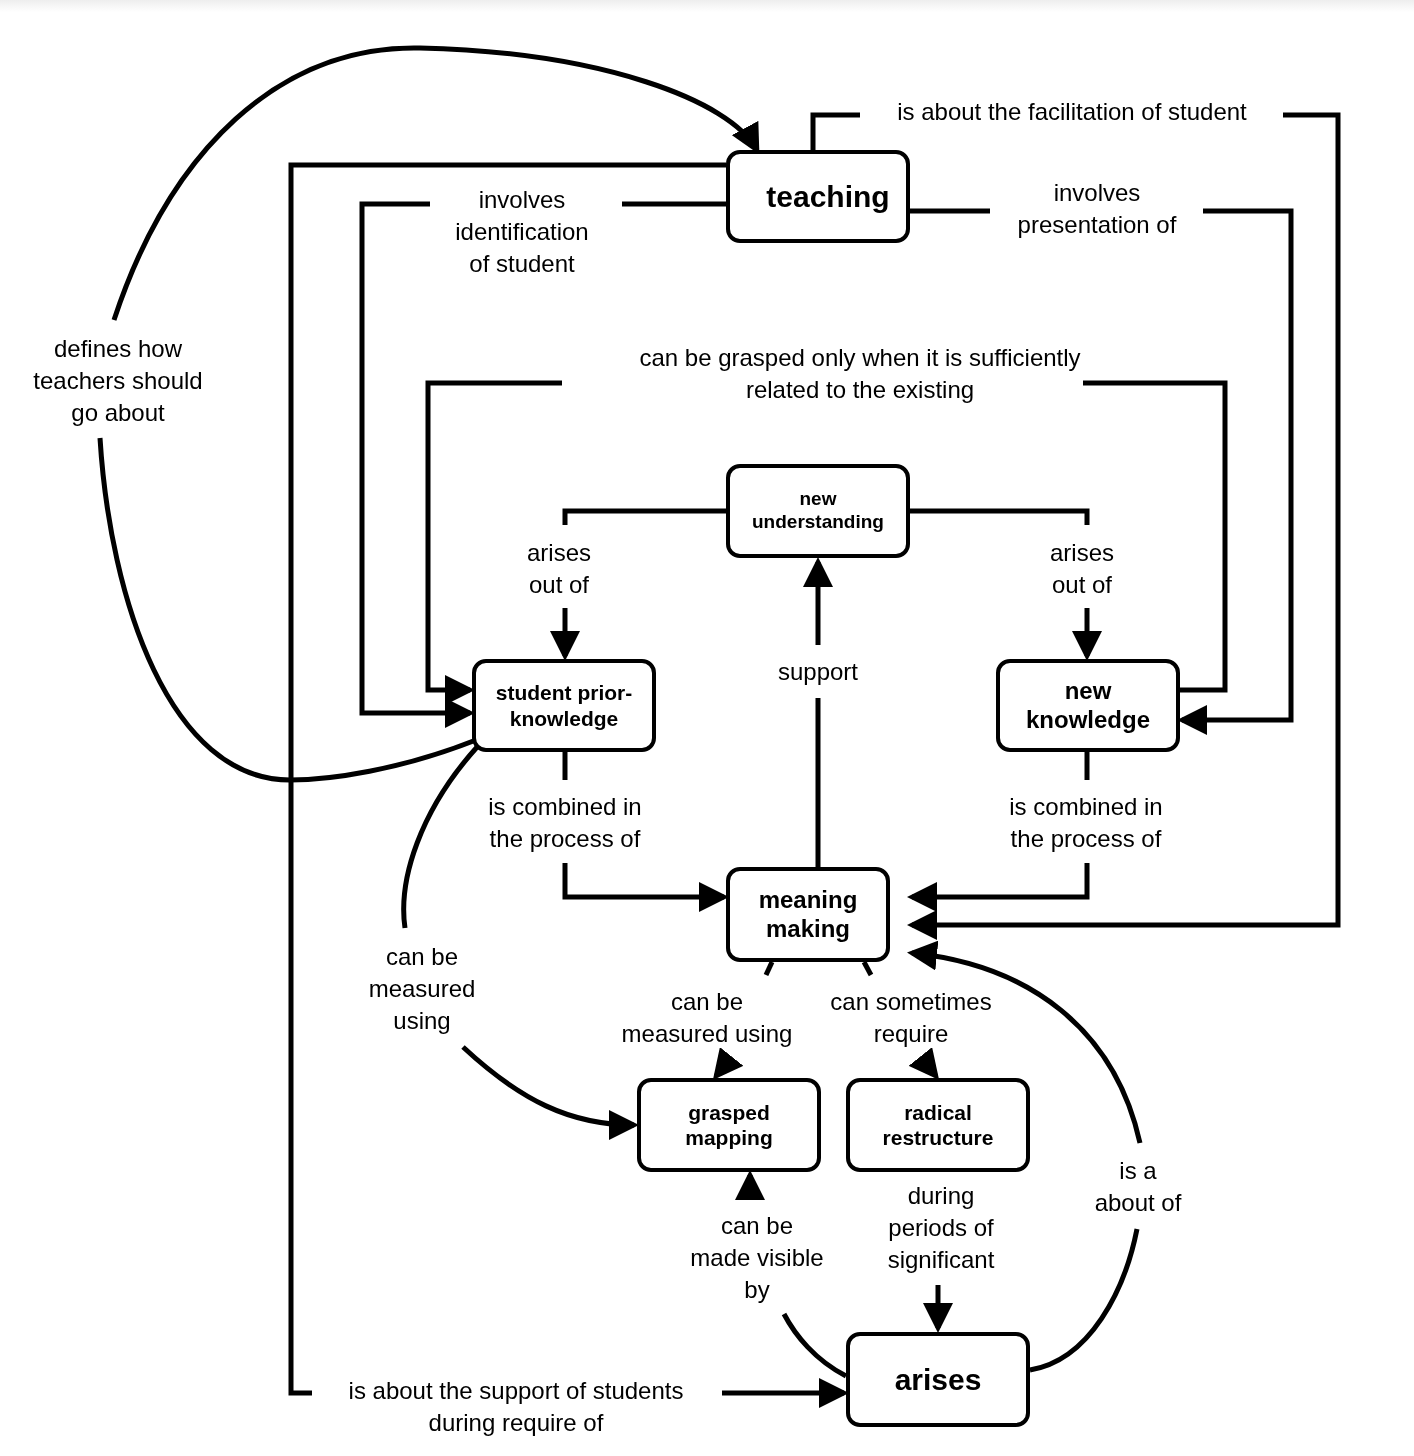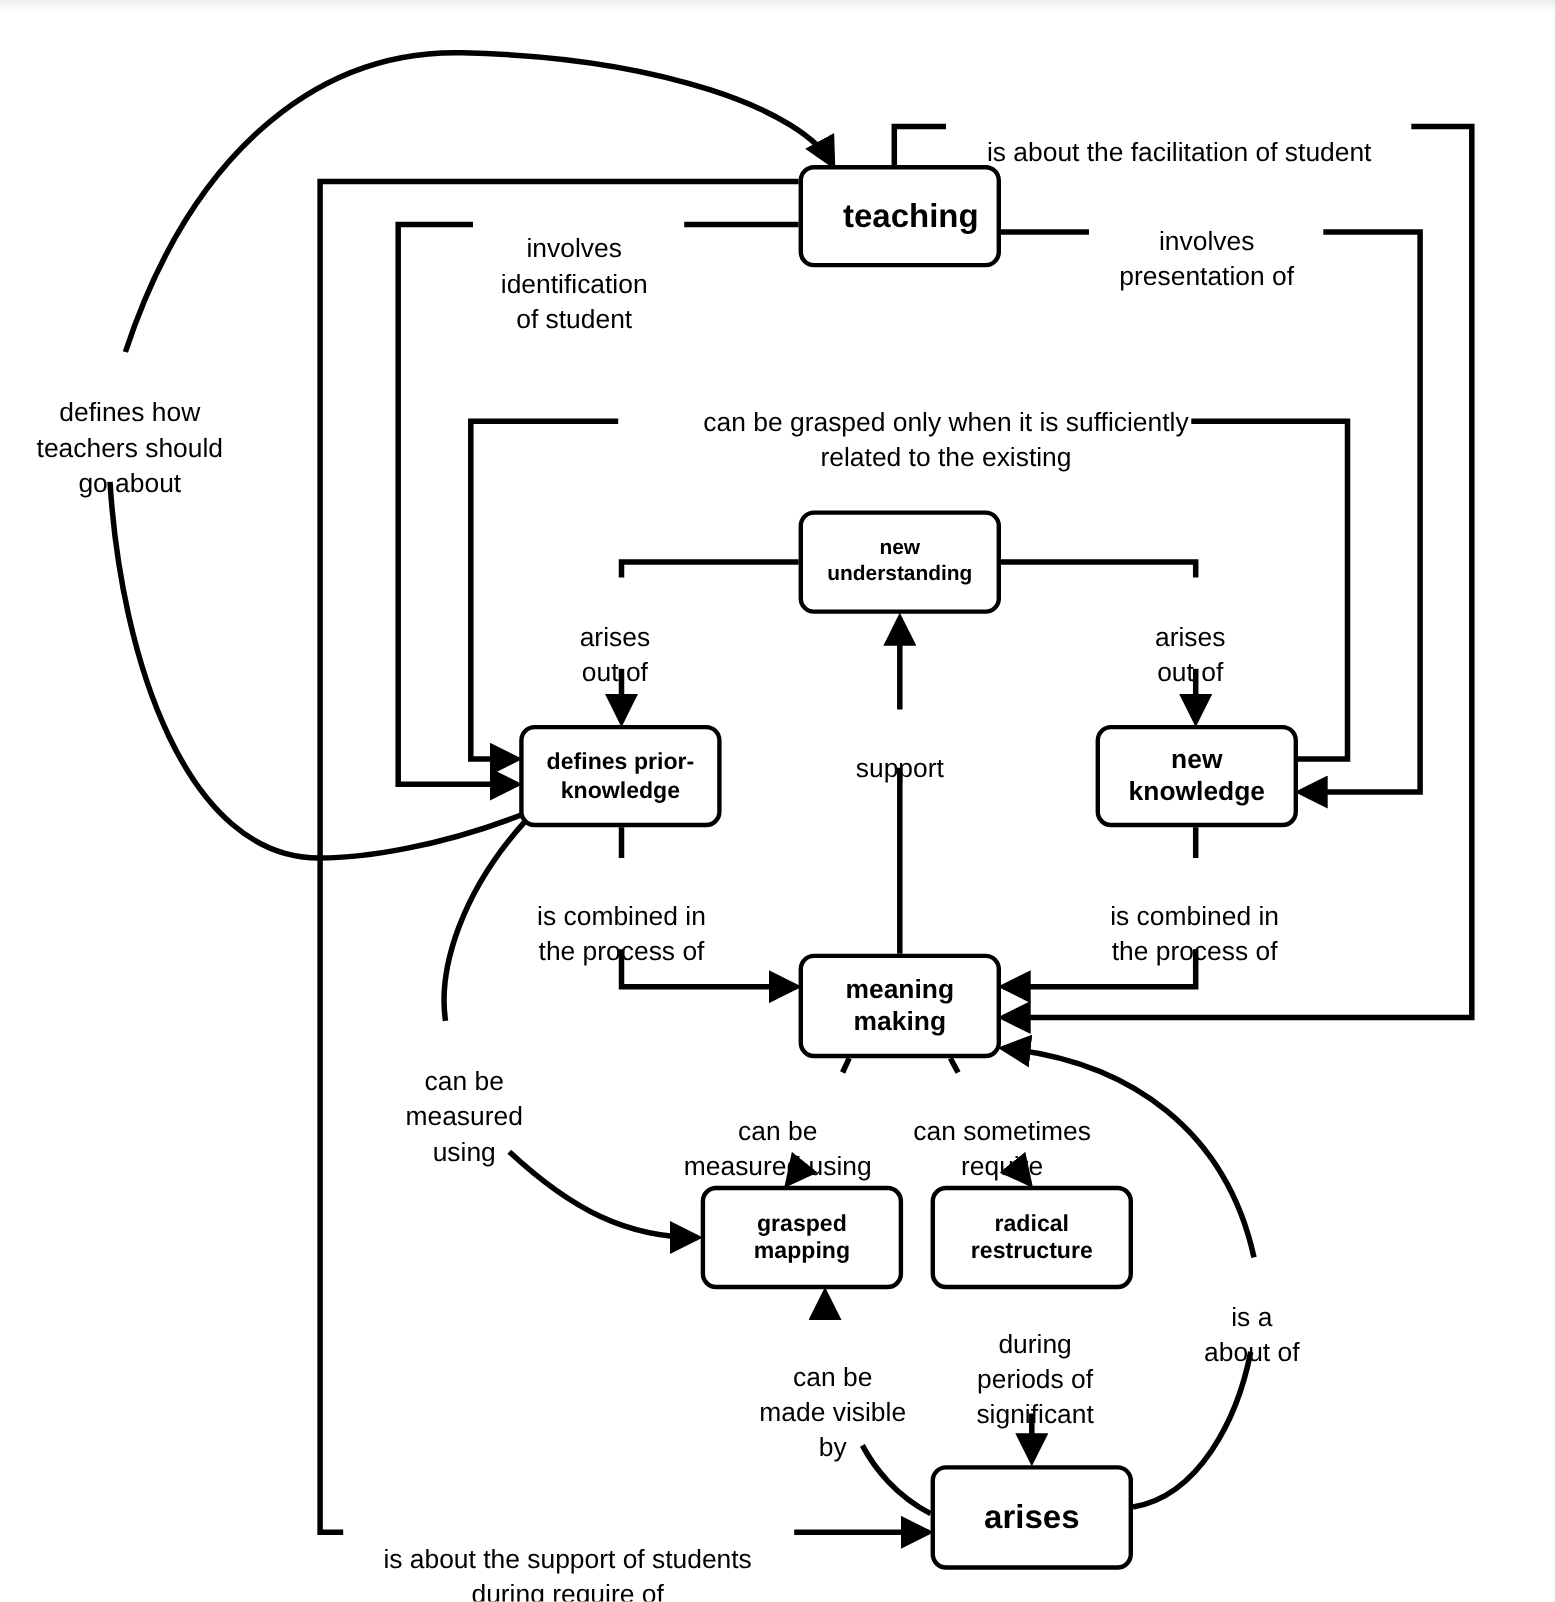--- a/index.html
+++ b/index.html
@@ -1,21 +1,21 @@
 <!DOCTYPE html>
 <html><head>
 <meta charset="utf-8">
 <style>
   html, body { margin: 0; padding: 0; background: #ffffff; }
   body { width: 1414px; height: 1456px; position: relative; overflow: hidden; font-family: "Liberation Sans", sans-serif; }
   .topband { position: absolute; left: 0; top: 0; width: 1414px; height: 12px; background: linear-gradient(#eeeeee, #ffffff); }
   svg#links { position: absolute; left: 0; top: 0; }
   .node { position: absolute; box-sizing: border-box; border: 4px solid #000; border-radius: 14px; background: #fff;
           display: flex; align-items: center; justify-content: center; text-align: center; font-weight: bold; color: #000; line-height: 1.2; }
-  .lbl { position: absolute; text-align: center; color: #000; font-size: 24px; line-height: 32px; white-space: pre; transform: translateX(-50%); margin-top: 27px; }
+  .lbl { position: absolute; text-align: center; color: #000; font-size: 24px; line-height: 32px; white-space: pre; transform: translateX(-50%); }
   .n-small { font-size: 21px; }
   .n-tiny { font-size: 19px; }
   .n-big { font-size: 30px; }
   .n-med { font-size: 24px; }
 </style>
 </head>
 <body>
 
 <div class="topband"></div>
 
@@ -80,28 +80,28 @@
 </svg>
 
 <div class="node n-big" style="left:726px;top:150px;width:184px;height:93px;padding-left:20px;">
   <span>teaching</span>
 </div>
 <div class="node n-tiny" style="left:726px;top:464px;width:184px;height:94px;white-space:pre;">
   <span>new
 understanding</span>
 </div>
 <div class="node n-small" style="left:472px;top:659px;width:184px;height:93px;white-space:pre;">
-  <span>defines prior-
+  <span>student prior-
 knowledge</span>
 </div>
 <div class="node n-med" style="left:996px;top:659px;width:184px;height:93px;white-space:pre;">
   <span>new
 knowledge</span>
 </div>
-<div class="node n-med" style="left:726px;top:867px;width:184px;height:95px;white-space:pre;">
+<div class="node n-med" style="left:726px;top:867px;width:164px;height:95px;white-space:pre;">
   <span>meaning
 making</span>
 </div>
 <div class="node n-small" style="left:637px;top:1078px;width:184px;height:94px;white-space:pre;">
   <span>grasped
 mapping</span>
 </div>
 <div class="node n-small" style="left:846px;top:1078px;width:184px;height:94px;white-space:pre;">
   <span>radical
 restructure</span>

